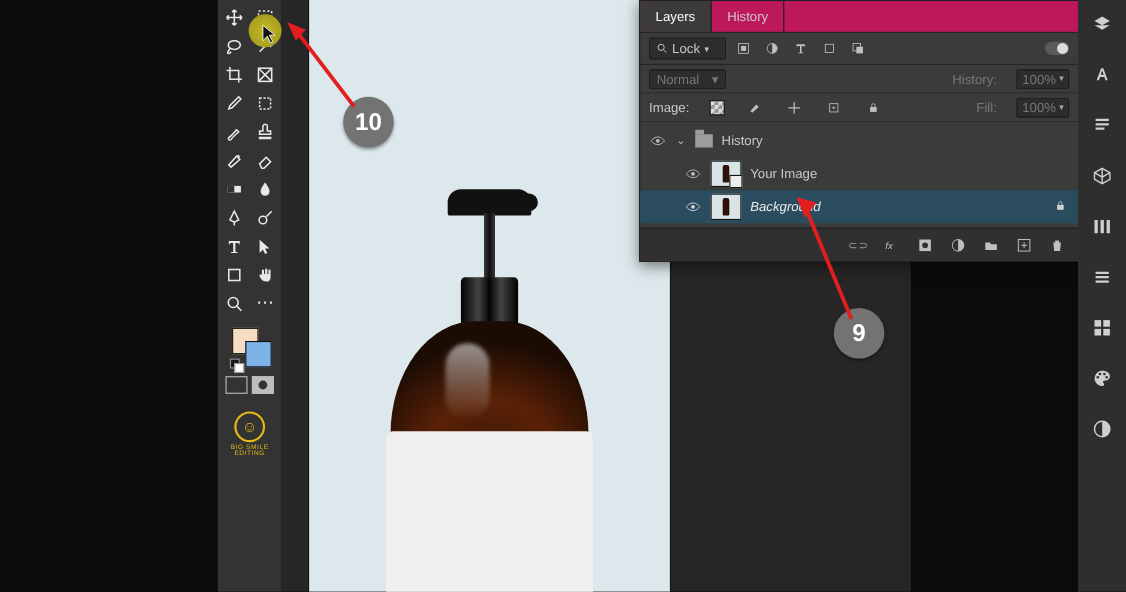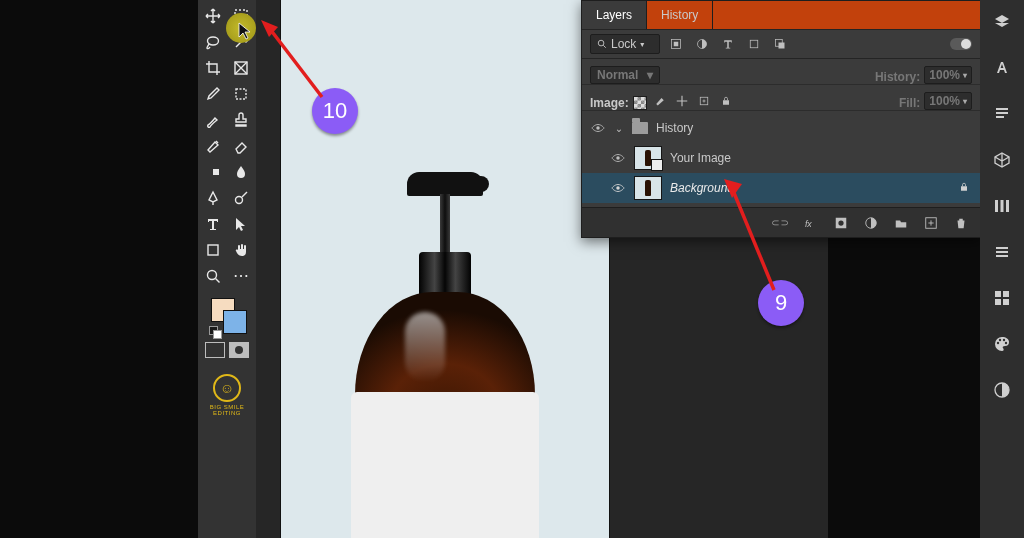--- a/index.html
+++ b/index.html
@@ -88,21 +88,21 @@
     color:#cfcfcf; cursor:pointer;
   }
   .right-strip .ico svg { width:18px; height:18px; fill:#cfcfcf; }
 
   
   .panel {
     position:absolute; left:581px; top:0; width:400px; background:#3b3b3b;
     color:#c9c9c9; font-size:12px; border:1px solid #1e1e1e;
     box-shadow: 0 4px 12px rgba(0,0,0,0.5);
   }
-  .panel-tabs { display:flex; align-items:flex-end; height:28px; background:#c2410c; }
+  .panel-tabs { display:flex; align-items:flex-end; height:28px; background:#be185d; }
   .panel-tab {
     padding:0 14px; height:100%; display:flex; align-items:center; cursor:pointer;
     color:#c9c9c9; border-right:1px solid #1e1e1e;
   }
   .panel-tab.active { background:#3b3b3b; color:#fff; }
 
   .panel-filter {
     display:flex; align-items:center; gap:6px; height:30px; padding:0 8px;
     border-top:1px solid #242424; border-bottom:1px solid #242424;
   }
@@ -116,23 +116,22 @@
     width:20px; height:18px; display:flex; align-items:center; justify-content:center;
     border:1px solid transparent; border-radius:2px; cursor:pointer;
   }
   .panel-filter .fico svg { width:12px; height:12px; fill:#c0c0c0; }
   .panel-filter .toggle {
     margin-left:auto; width:22px; height:12px; background:#5a5a5a; border-radius:6px; position:relative;
   }
   .panel-filter .toggle::after { content:""; position:absolute; right:1px; top:1px; width:10px; height:10px; background:#ddd; border-radius:50%; }
 
   .panel-row {
-    display:flex; align-items:flex-end; height:26px; padding:0 8px; gap:4px;
+    display:flex; align-items:center; height:26px; padding:0 8px; gap:18px;
     border-bottom:1px solid #2c2c2c;
-    font-weight:bold;
   }
   .dim { color:#777; }
   .blend-select { background:#2d2d2d; border:1px solid #1d1d1d; padding:1px 6px; border-radius:2px; min-width:70px; color:#777; display:flex; align-items:center; justify-content:space-between;}
   .pct { background:#2d2d2d; border:1px solid #1d1d1d; padding:1px 4px; border-radius:2px; min-width:42px; display:flex; align-items:center; justify-content:space-between; }
   .pct .drop{ font-size:8px; color:#aaa; margin-left:3px;}
   .spacer { flex:1 1 auto; }
 
   .lock-row .lico { width:18px; height:18px; display:flex; align-items:center; justify-content:center; }
   .lock-row .lico svg { width:12px; height:12px; fill:#c0c0c0; }
   .lock-row .checker {
@@ -146,21 +145,21 @@
   .layer-list { padding:2px 0 4px 0; }
   .group-row, .layer-row {
     display:flex; align-items:center; height:30px; padding:0 8px; gap:8px;
   }
   .eye { width:16px; height:16px; display:flex; align-items:center; justify-content:center; }
   .eye svg { width:14px; height:14px; fill:#bdbdbd; }
   .caret { width:10px; text-align:center; color:#bdbdbd; font-size:10px; }
   .folder-ico { width:16px; height:12px; background:#9d9d9d; border-radius:1px 1px 0 0; position:relative; }
   .folder-ico::before { content:""; position:absolute; left:0; top:-4px; width:8px; height:4px; background:#9d9d9d; border-radius:1px 1px 0 0; }
 
-  .layer-row { padding-left:28px; }
+  .layer-row { padding-left:40px; }
   .layer-row.selected { background:#2b4c5f; color:#eaeaea; font-style:italic; }
   .thumb {
     width:28px; height:24px; background:#d8e4e8; border:1px solid #161616; position:relative;
   }
   .thumb.smart::after {
     content:""; position:absolute; right:-2px; bottom:-2px; width:10px; height:10px;
     background:#ededed; border:1px solid #161616;
   }
   .thumb .mini-bottle {
     position:absolute; left:50%; top:3px; transform:translateX(-50%); width:6px; height:16px;
@@ -173,21 +172,21 @@
     display:flex; align-items:center; justify-content:flex-end; gap:12px;
     height:30px; padding:0 10px; background:#303030; border-top:1px solid #1e1e1e;
   }
   .panel-footer .bico { width:18px; height:18px; display:flex; align-items:center; justify-content:center; cursor:pointer; }
   .panel-footer .bico svg { width:14px; height:14px; fill:#c0c0c0; }
   .panel-footer .txt { color:#9a9a9a; font-size:10px; letter-spacing:1px; }
 
   
   .badge {
     position:absolute; width:46px; height:46px; border-radius:50%;
-    background:#8b5cf6; color:#fff; font-size:22px; font-weight:400;
+    background:#737373; color:#fff; font-size:22px; font-weight:700;
     display:flex; align-items:center; justify-content:center;
     box-shadow: 0 2px 3px rgba(0,0,0,0.4);
   }
   .arrow { position:absolute; z-index:4; pointer-events:none; }
   .arrow line { stroke:#e21e1e; stroke-width:3.5; }
   .arrow polygon { fill:#e21e1e; }
 
   
   .g { font-family: "Segoe UI Symbol", sans-serif; }
 </style>

